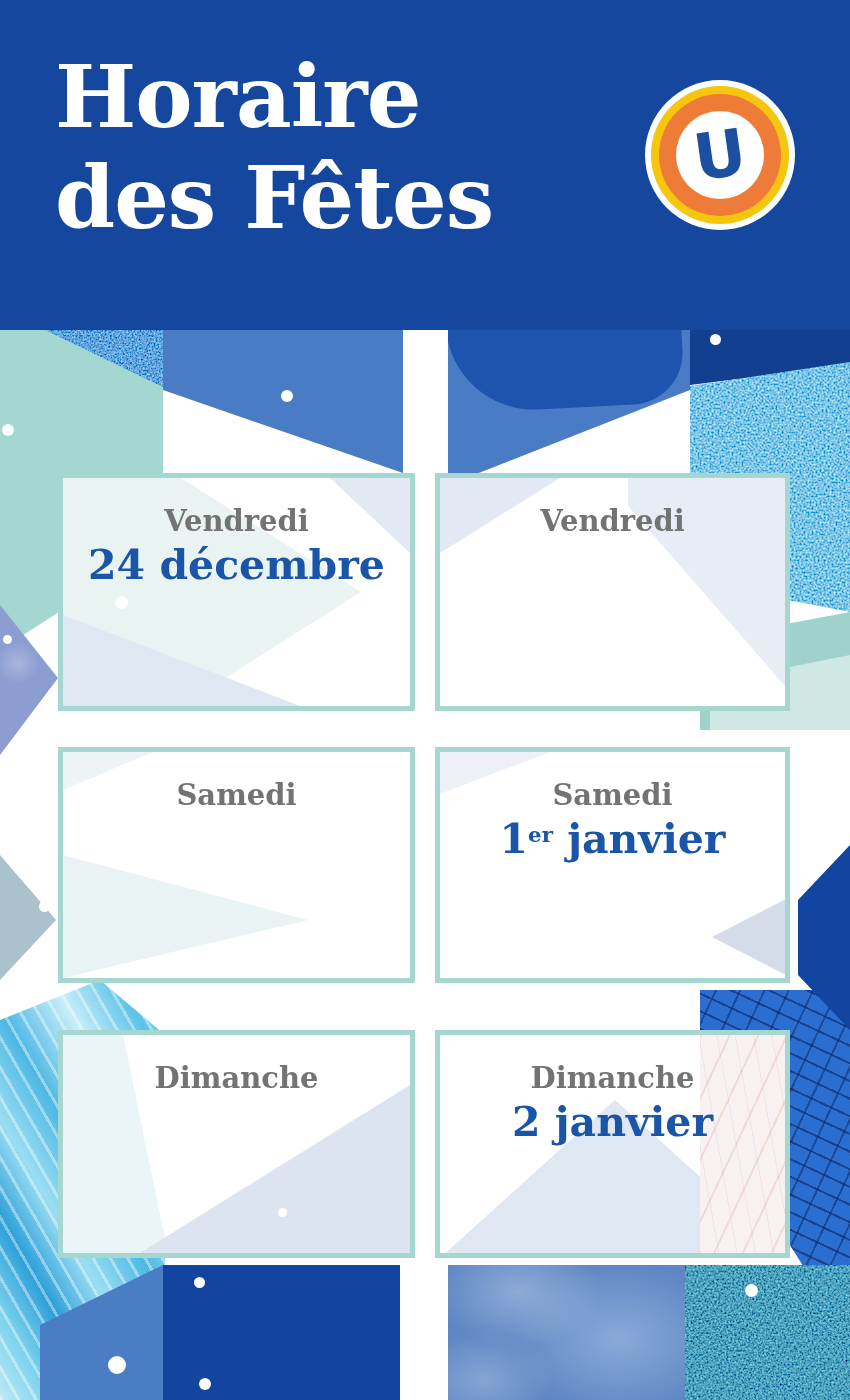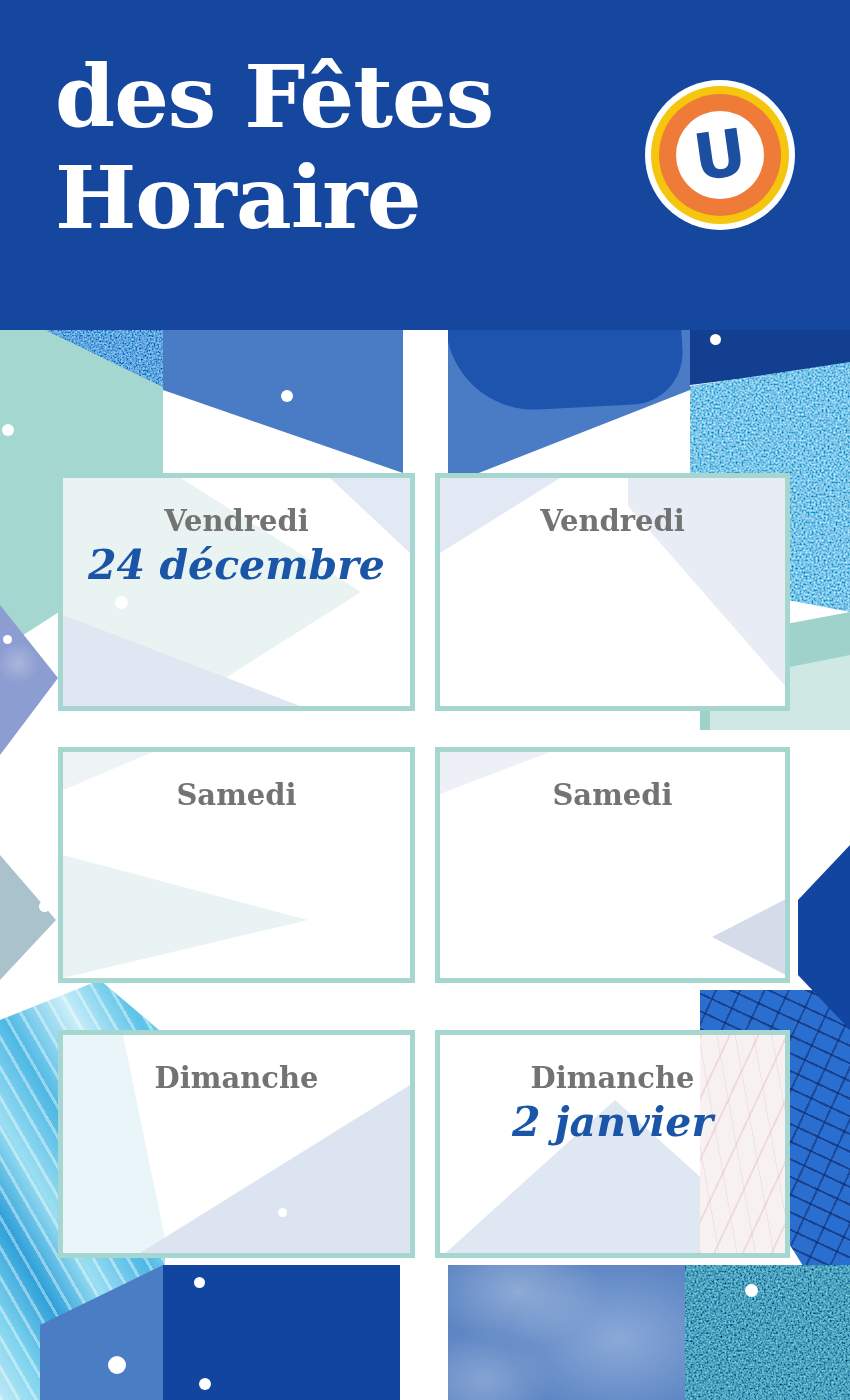--- a/index.html
+++ b/index.html
@@ -99,21 +99,21 @@
               clip-path:polygon(175px 0px,350px 158px,0px 158px);}
   .ov-c6-marble{left:700px;top:1035px;width:85px;height:218px;background:#f7f2f1;
         background-image:repeating-linear-gradient(115deg,rgba(225,160,150,.28) 0 2px,transparent 2px 26px),
                          repeating-linear-gradient(80deg,rgba(200,160,180,.18) 0 1px,transparent 1px 18px);}
   
   .dot{border-radius:50%;background:#ffffff;z-index:4;}
   
   .card{border:5px solid #a5d6cf;z-index:5;box-sizing:border-box;text-align:center;
         padding-top:26px;background:transparent;}
   .card .day{font-weight:bold;font-size:29px;color:#737373;line-height:1.2;}
-  .card .date{font-weight:bold;font-size:41px;color:#1a55a8;line-height:1.25;margin-top:1px;font-style:italic;}
+  .card .date{font-weight:bold;font-size:41px;color:#1a55a8;line-height:1.25;margin-top:1px;}
   .card .sup{font-size:0.52em;vertical-align:0.5em;}
 </style>
 </head>
 <body>
 
 <svg width="0" height="0" style="position:absolute">
   <defs>
     <filter id="fNavy" x="0" y="0" width="100%" height="100%">
       <feTurbulence type="fractalNoise" baseFrequency="0.55" numOctaves="2" seed="7" stitchTiles="stitch"></feTurbulence>
       <feColorMatrix type="matrix" values="0 0 0 0.6 -0.18  0 0 0 0.9 -0.08  0 0 0 0.9 0.28  0 0 0 0 1"></feColorMatrix>
@@ -124,22 +124,22 @@
     </filter>
     <filter id="fTeal" x="0" y="0" width="100%" height="100%">
       <feTurbulence type="fractalNoise" baseFrequency="0.5" numOctaves="2" seed="11" stitchTiles="stitch"></feTurbulence>
       <feColorMatrix type="matrix" values="0 0 0 0.35 -0.1  0 0 0 0.95 -0.12  0 0 0 0.85 0.08  0 0 0 0 1"></feColorMatrix>
     </filter>
   </defs>
 </svg>
 
 <div class="abs header"></div>
 <div class="abs title">
+  <div>Horaire</div>
   <div>des Fêtes</div>
-  <div>Horaire</div>
 </div>
 <div class="abs logo">
   <div class="ring-yellow"></div>
   <div class="ring-orange"></div>
   <div class="disc">
     <span class="u">U</span>
   </div>
 </div>
 
 <div class="abs shape bg-mint"></div>
@@ -213,20 +213,21 @@
   <div class="date"><span>24 décembre</span><span class="sup"></span><span></span></div>
 </div>
 <div class="abs card f2">
   <div class="day">Vendredi</div>
 </div>
 <div class="abs card f3">
   <div class="day">Samedi</div>
 </div>
 <div class="abs card f4">
   <div class="day">Samedi</div>
+  <div class="date"><span>1</span><span class="sup">er</span><span> janvier</span></div>
 </div>
 <div class="abs card f5">
   <div class="day">Dimanche</div>
 </div>
 <div class="abs card f6">
   <div class="day">Dimanche</div>
   <div class="date"><span>2 janvier</span><span class="sup"></span><span></span></div>
 </div>
 
 </body></html>

